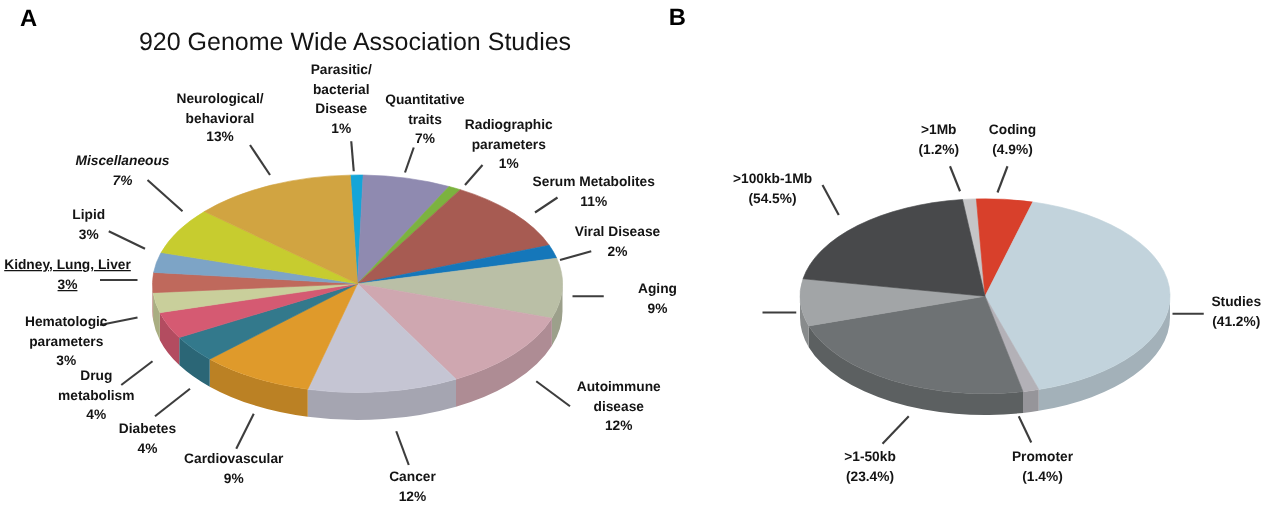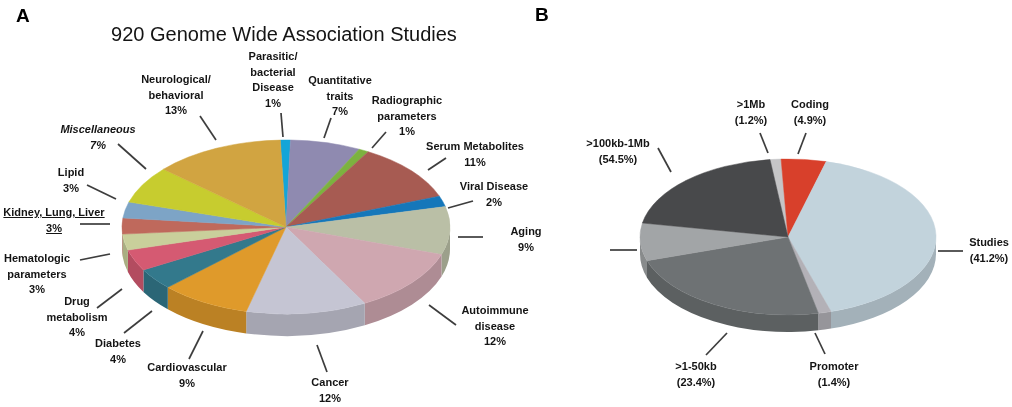--- a/index.html
+++ b/index.html
@@ -158,21 +158,21 @@
     </div>
     <div class="slice-label" style="left: 118px; top: 336px;">
       <div>Diabetes</div>
       <div>4%</div>
     </div>
     <div class="slice-label" style="left: 77px; top: 294px;">
       <div>Drug</div>
       <div>metabolism</div>
       <div>4%</div>
     </div>
-    <div class="slice-label" style="left: 37px; top: 251px;">
+    <div class="slice-label" style="left: 53px; top: 251px;">
       <div>Hematologic</div>
       <div>parameters</div>
       <div>3%</div>
     </div>
     <div class="slice-label" style="left: 54px; top: 205px; text-decoration: underline;">
       <div>Kidney, Lung, Liver</div>
       <div>3%</div>
     </div>
     <div class="slice-label" style="left: 71px; top: 165px;">
       <div>Lipid</div>

